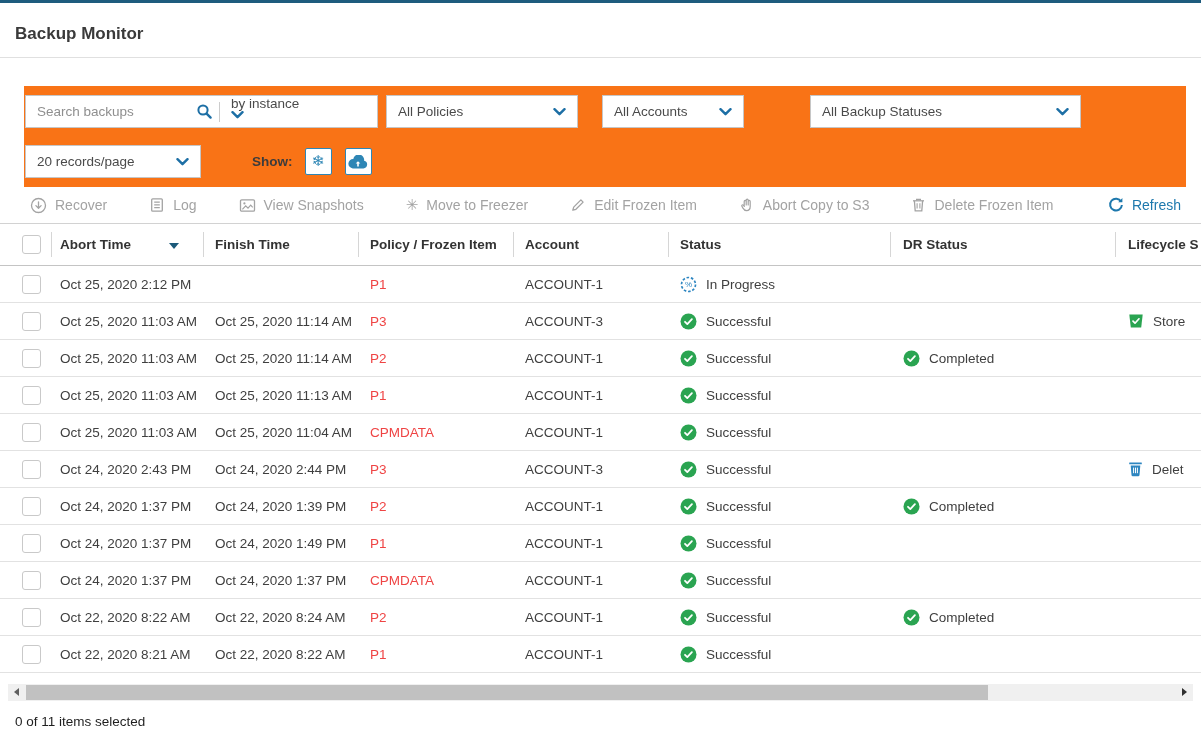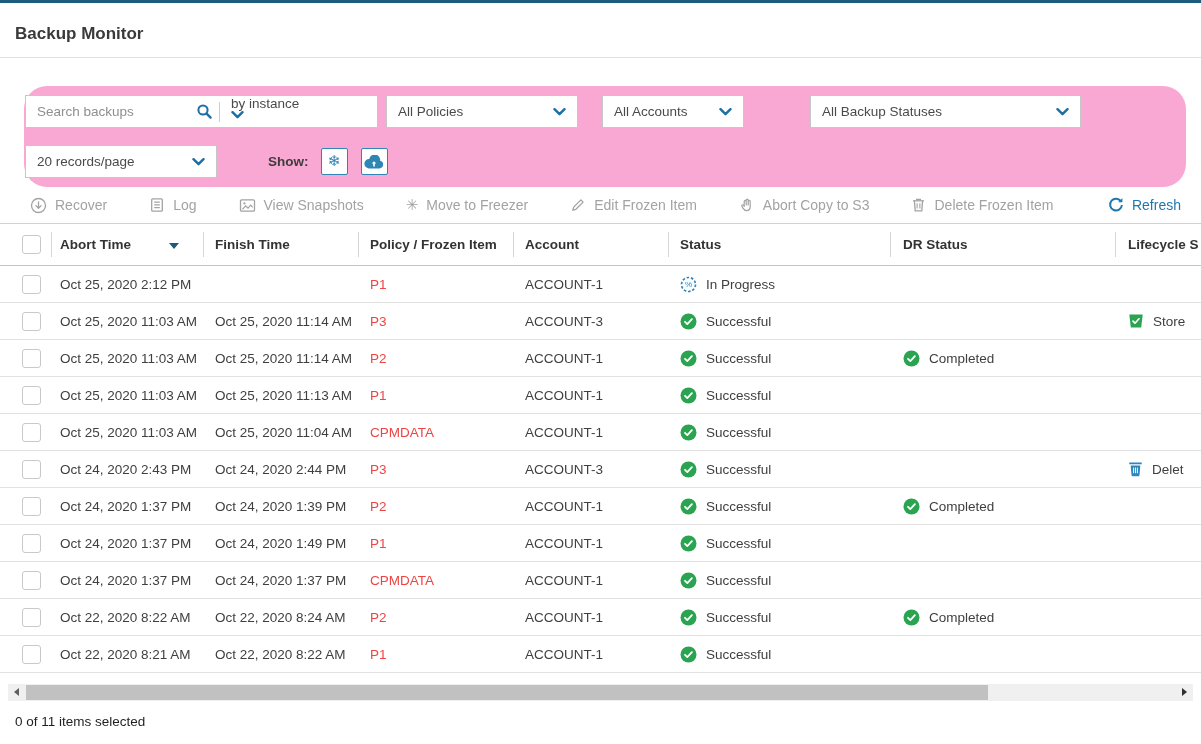--- a/index.html
+++ b/index.html
@@ -3,35 +3,35 @@
 <meta charset="utf-8">
 <style>
   * { box-sizing: border-box; margin: 0; padding: 0; }
   html,body { width:1201px; height:744px; overflow:hidden; background:#fff;
     font-family:"Liberation Sans","DejaVu Sans",sans-serif; color:#3f3f3f; }
   .topbar { height:3px; background:#1e5c7e; }
   .page-title { font-size:17px; font-weight:700; color:#3a3a3a; padding:21px 0 0 15px; }
   .title-divider { border-bottom:1px solid #e0e0e0; margin-top:13px; }
 
   
-  .filter-panel { width:1162px; margin:28px 0 0 24px; background:#f9a8d4; padding:9px 0 9px 1px;border-radius:23px; }
+  .filter-panel { width:1162px; margin:28px 0 0 24px; background:#f97316; padding:9px 0 9px 1px; }
   .frow { display:flex; align-items:center; }
   .frow + .frow { margin-top:17px; }
   .box { background:#fff; border:1px solid #c6c6c6; height:33px; display:flex; align-items:center; }
   .search-combo { width:353px; }
   .search-combo input { border:0; outline:0; flex:1 1 auto; min-width:0; height:100%;
       padding:0 6px 0 11px; font:inherit; font-size:13.5px; color:#444; }
   .search-combo input::placeholder { color:#8f8f8f; }
   .search-combo .vdiv { width:1px; height:20px; background:#ccc; margin:0 0 0 6px; }
   .dd { padding:0 11px; justify-content:space-between; font-size:13.5px; color:#4a4a4a; cursor:pointer; }
   .dd-searchby { width:178px; border:0; height:31px; }
   .dd-policies { width:192px; margin-left:8px; }
   .dd-accounts { width:142px; margin-left:24px; }
   .dd-statuses { width:271px; margin-left:66px; }
-  .dd-records  { width:192px; }
+  .dd-records  { width:176px; }
   .show-label { font-size:13.5px; font-weight:700; color:#3c3c3c; margin-left:51px; }
   .toggle-btn { width:27px; height:27px; border:1px solid #2e86b5; border-radius:2px; background:#fff;
       display:flex; align-items:center; justify-content:center; cursor:pointer; }
   .toggle-btn.snow { margin-left:12px; font-family:"DejaVu Sans",sans-serif; color:#2e86b5; font-size:15px; line-height:1; }
   .toggle-btn.cloud { margin-left:13px; }
 
   
   .toolbar { display:flex; align-items:center; height:36px; padding:0 20px 0 30px; gap:42px; }
   .tb { display:flex; align-items:center; gap:8px; background:none; border:0; font:inherit;
       font-size:14px; color:#a3a3a3; cursor:default; white-space:nowrap; }

